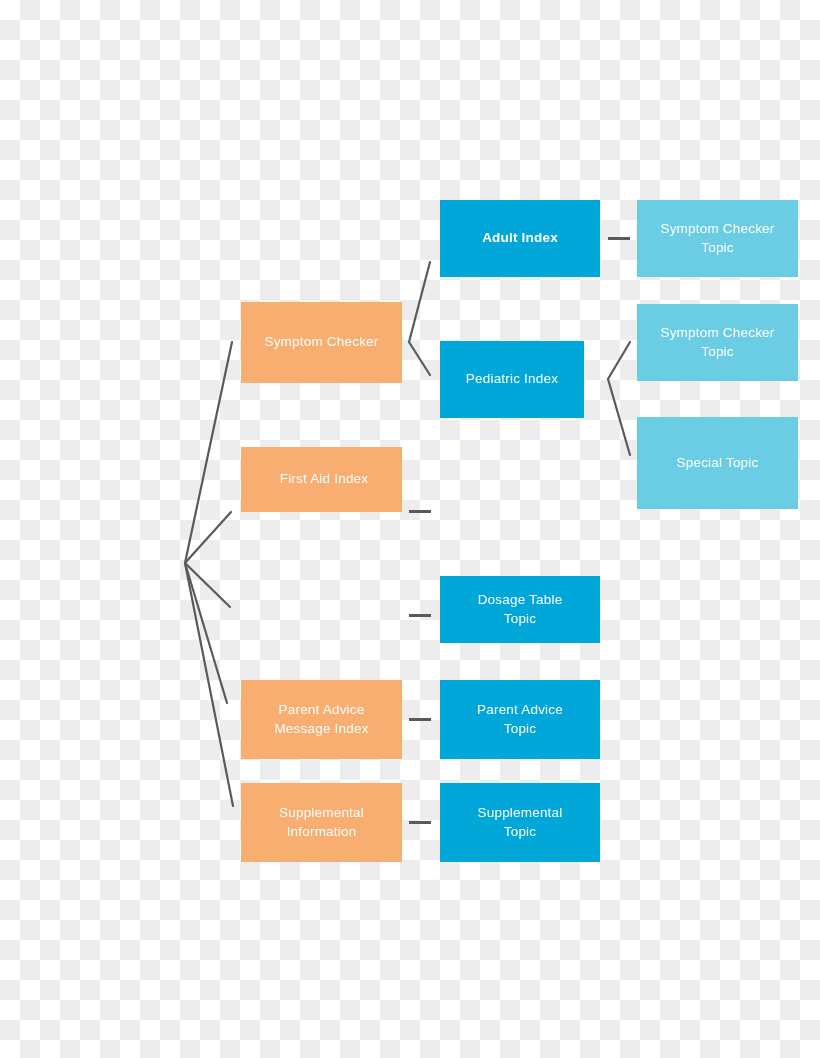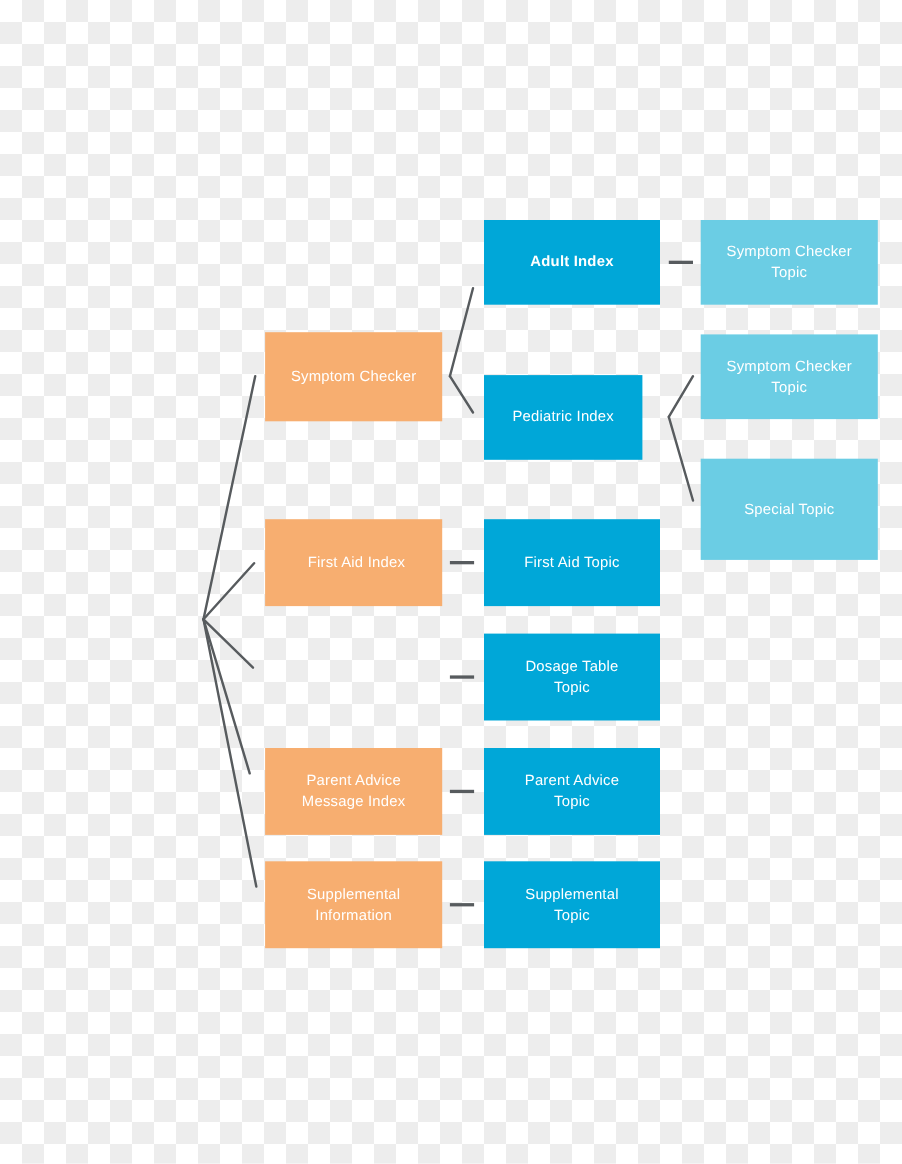--- a/index.html
+++ b/index.html
@@ -78,36 +78,35 @@
 
   <div class="dash" style="left:608px; top:237px; width:22px;"></div>
   <div class="dash" style="left:409px; top:510px; width:22px;"></div>
   <div class="dash" style="left:409px; top:614px; width:22px;"></div>
   <div class="dash" style="left:409px; top:718px; width:22px;"></div>
   <div class="dash" style="left:409px; top:821px; width:22px;"></div>
 
 
   <div class="node level1" style="left:241px; top:302px; width:161px; height:81px;">Symptom Checker</div>
 
-  <div class="node level1" style="left:241px; top:472px; width:161px; height:79px;padding-left:13px;">First Aid Index</div>
+  <div class="node level1" style="left:241px; top:447px; width:161px; height:65px;padding-left:13px;">First Aid Index</div>
 
 
   <div class="node level1" style="left:241px; top:680px; width:161px; height:79px;">Parent Advice
 Message Index</div>
 
   <div class="node level1" style="left:241px; top:783px; width:161px; height:79px;">Supplemental
 Information</div>
 
   <div class="node level2" style="left:440px; top:200px; width:160px; height:77px;font-weight:bold;">Adult Index</div>
 
   <div class="node level2" style="left:440px; top:341px; width:144px; height:77px;">Pediatric Index</div>
 
-  <div class="node level2" style="left:440px; top:472px; width:160px; height:79px;">First Aid Topic</div>
 
-  <div class="node level2" style="left:440px; top:576px; width:160px; height:79px;">Dosage Table
+  <div class="node level2" style="left:440px; top:576px; width:160px; height:67px;">Dosage Table
 Topic</div>
 
   <div class="node level2" style="left:440px; top:680px; width:160px; height:79px;">Parent Advice
 Topic</div>
 
   <div class="node level2" style="left:440px; top:783px; width:160px; height:79px;">Supplemental
 Topic</div>
 
   <div class="node level3" style="left:637px; top:200px; width:161px; height:77px;">Symptom Checker
 Topic</div>

